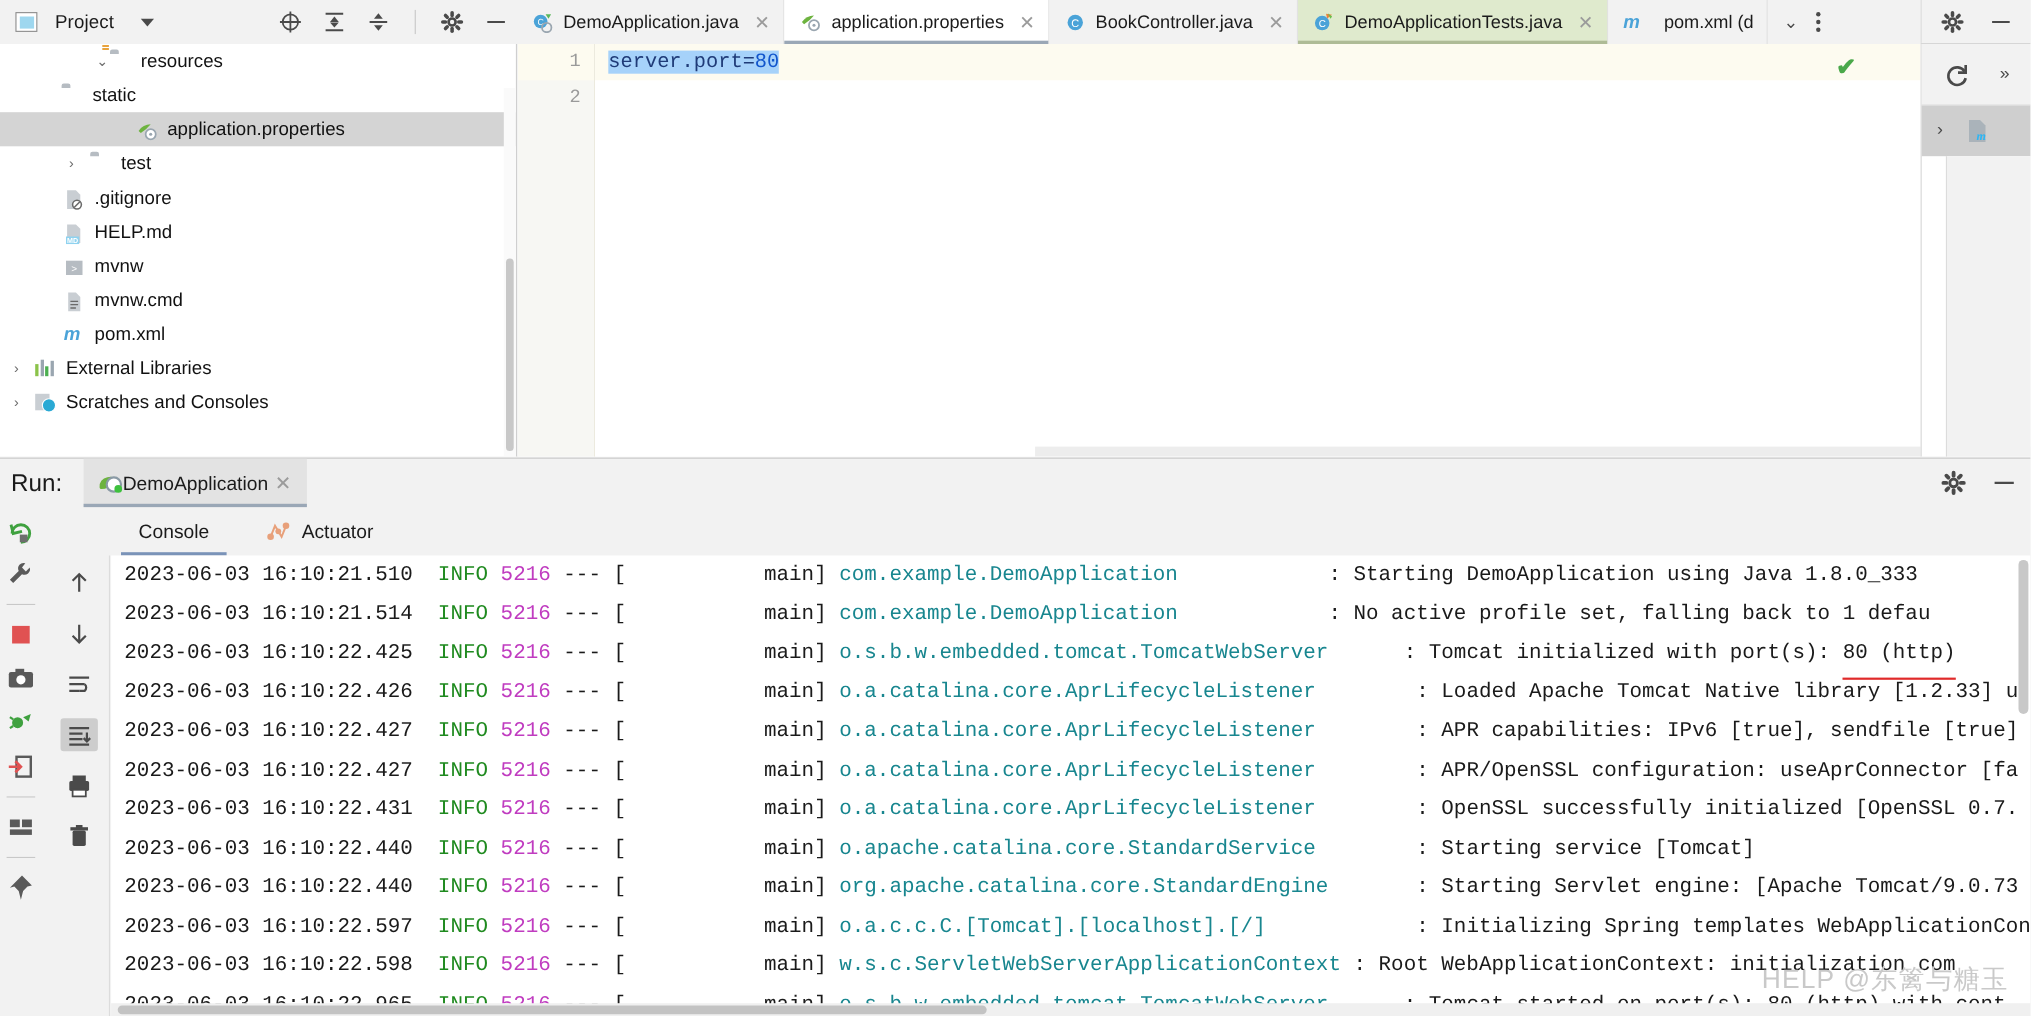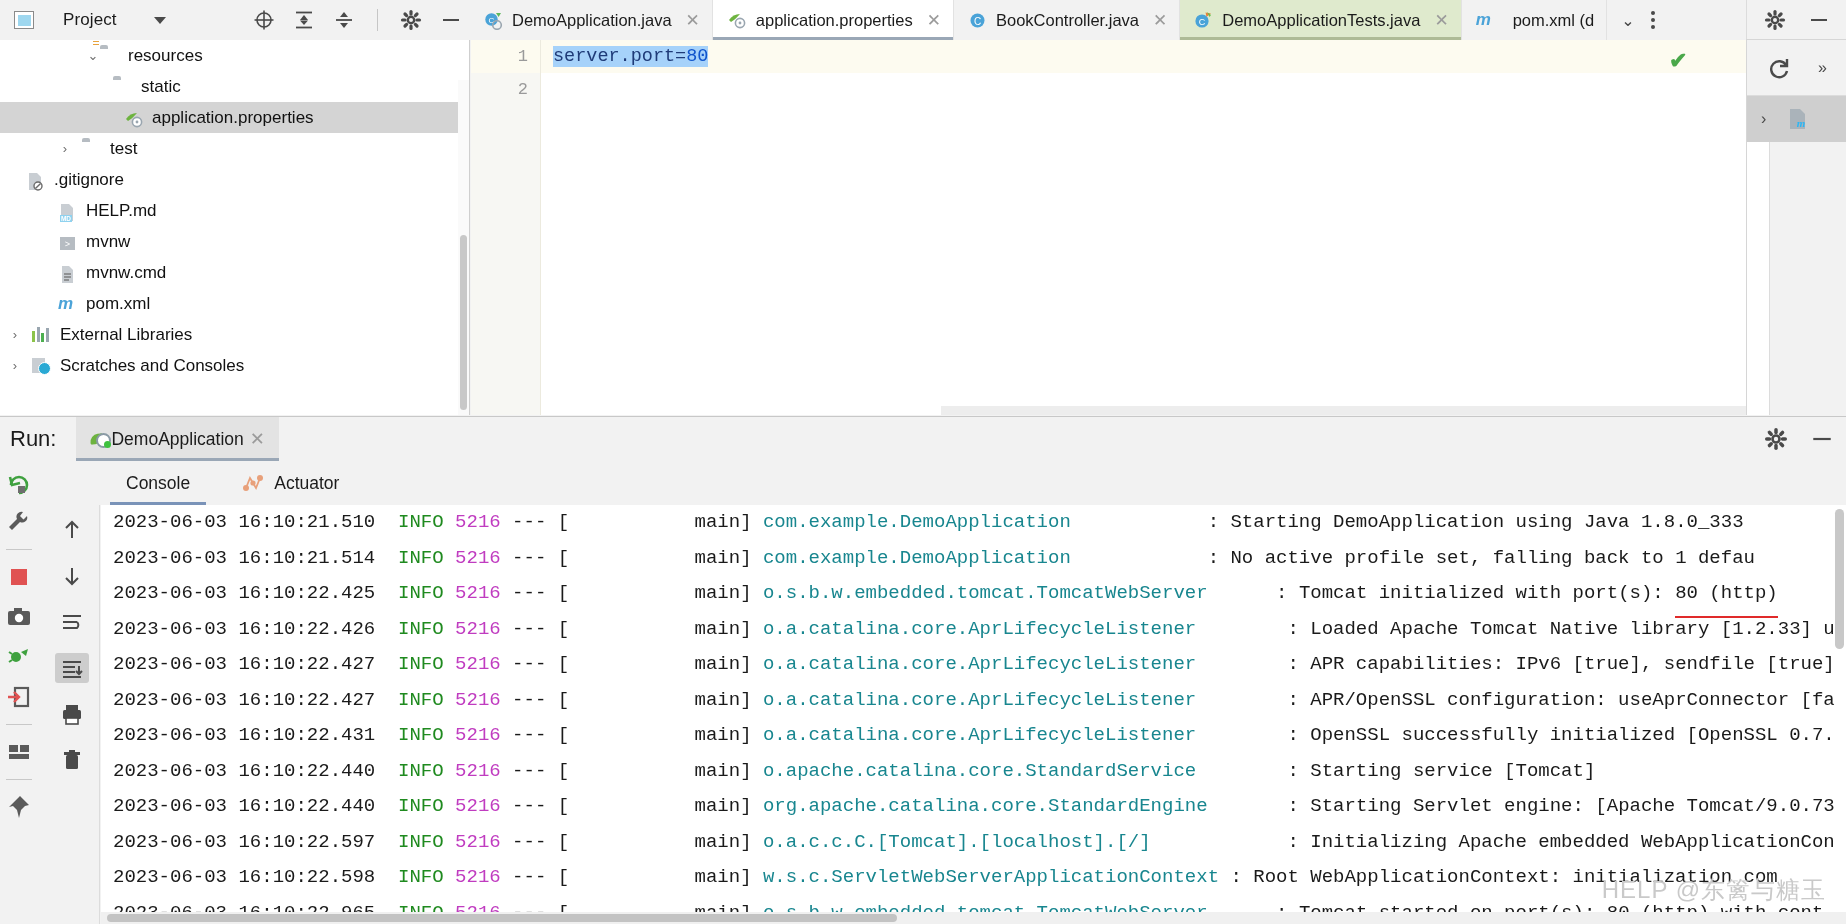--- a/index.html
+++ b/index.html
@@ -6,21 +6,21 @@
   html,body{ width:1846px; height:924px; overflow:hidden; background:#ffffff;
     font-family:"Liberation Sans", sans-serif; }
   .app{ position:relative; width:1846px; height:924px; background:#f2f2f2; }
 
   
   .topbar{ position:absolute; left:0; top:0; width:1846px; height:40px;
     background:#f2f2f2; border-bottom:1px solid #d6d6d6; display:flex; align-items:stretch; }
 
   
   .proj-head{ width:470px; height:40px; display:flex; align-items:center;
-    background:#f2f2f2; padding-left:14px; gap:17px; position:relative; }
+    background:#f2f2f2; padding-left:14px; gap:4px; position:relative; }
   .proj-ico{ width:20px; height:18px; border:1px solid #8a8a8a; background:#fff;
     display:flex; align-items:center; justify-content:center; }
   .proj-ico i{ display:block; width:13px; height:11px; background:#9ed7ef; }
   .proj-title{ font-size:17px; color:#1a1a1a; margin-left:12px; letter-spacing:.1px;}
   .caret{ width:0;height:0;border-left:6px solid transparent;border-right:6px solid transparent;
     border-top:7px solid #4a4a4a; margin-left:20px; }
   .ph-icons{ position:absolute; right:8px; top:0; height:40px; display:flex; align-items:center; gap:18px;}
   .ph-icons .ic{ width:22px; height:22px; display:flex; align-items:center; justify-content:center; }
   .vsep{ width:1px; height:22px; background:#c6c6c6; margin:0 4px; }
 
@@ -288,21 +288,21 @@
   <div class="tree">
     <div class="tree-sb-track"></div>
     <div class="tree-sb"></div>
 
     <div class="row" style="padding-left:86px">
       <span class="arrow">⌄</span>
       <span class="fico"><span class="folder res"></span></span>
       <span>resources</span>
     </div>
 
-    <div class="row" style="padding-left:113px">
+    <div class="row" style="padding-left:56px">
       <span class="fico"><span class="folder"></span></span>
       <span>static</span>
     </div>
 
 
     <div class="row sel" style="padding-left:124px">
       <span class="fico">
         <svg width="20" height="18" viewBox="0 0 20 18">
             <path d="M2 9 q4-6 11-6 q-4 5 -9 8 z" fill="#6db33f"></path>
             <circle cx="13" cy="12" r="4.6" fill="#fff" stroke="#9aa6b0" stroke-width="1.6"></circle>
@@ -311,21 +311,21 @@
       </span>
       <span>application.properties</span>
     </div>
 
     <div class="row" style="padding-left:58px">
       <span class="arrow">›</span>
       <span class="fico" style="margin-left:10px"><span class="folder"></span></span>
       <span>test</span>
     </div>
 
-    <div class="row" style="padding-left:26px">
+    <div class="row" style="padding-left:58px">
       <span class="fico">
         <svg width="19" height="19" viewBox="0 0 19 19">
             <path d="M3 1 h8 l4 4 v13 h-12 z" fill="#c9ced3"></path>
             <circle cx="12" cy="14" r="4" fill="#fff" stroke="#6a6a6a" stroke-width="1.4"></circle>
             <line x1="9.4" y1="16.6" x2="14.6" y2="11.4" stroke="#6a6a6a" stroke-width="1.4"></line>
           </svg>
       </span>
       <span>.gitignore</span>
     </div>
 
@@ -597,21 +597,21 @@
       <div class="logline"><span class="ts">2023-06-03 16:10:22.427</span>  <span class="lvl">INFO</span> <span class="pid">5216</span> <span class="dash">--- [</span><span class="thr">           main]</span> <span class="lg">o.a.catalina.core.AprLifecycleListener</span>        <span class="msg">: </span><span class="msg">APR capabilities: IPv6 [true], sendfile [true]</span></div>
 
       <div class="logline"><span class="ts">2023-06-03 16:10:22.427</span>  <span class="lvl">INFO</span> <span class="pid">5216</span> <span class="dash">--- [</span><span class="thr">           main]</span> <span class="lg">o.a.catalina.core.AprLifecycleListener</span>        <span class="msg">: </span><span class="msg">APR/OpenSSL configuration: useAprConnector [fa</span></div>
 
       <div class="logline"><span class="ts">2023-06-03 16:10:22.431</span>  <span class="lvl">INFO</span> <span class="pid">5216</span> <span class="dash">--- [</span><span class="thr">           main]</span> <span class="lg">o.a.catalina.core.AprLifecycleListener</span>        <span class="msg">: </span><span class="msg">OpenSSL successfully initialized [OpenSSL 0.7.</span></div>
 
       <div class="logline"><span class="ts">2023-06-03 16:10:22.440</span>  <span class="lvl">INFO</span> <span class="pid">5216</span> <span class="dash">--- [</span><span class="thr">           main]</span> <span class="lg">o.apache.catalina.core.StandardService</span>        <span class="msg">: </span><span class="msg">Starting service [Tomcat]</span></div>
 
       <div class="logline"><span class="ts">2023-06-03 16:10:22.440</span>  <span class="lvl">INFO</span> <span class="pid">5216</span> <span class="dash">--- [</span><span class="thr">           main]</span> <span class="lg">org.apache.catalina.core.StandardEngine</span>       <span class="msg">: </span><span class="msg">Starting Servlet engine: [Apache Tomcat/9.0.73</span></div>
 
-      <div class="logline"><span class="ts">2023-06-03 16:10:22.597</span>  <span class="lvl">INFO</span> <span class="pid">5216</span> <span class="dash">--- [</span><span class="thr">           main]</span> <span class="lg">o.a.c.c.C.[Tomcat].[localhost].[/]</span>            <span class="msg">: </span><span class="msg">Initializing Apache embedded WebApplicationCon</span></div>
+      <div class="logline"><span class="ts">2023-06-03 16:10:22.597</span>  <span class="lvl">INFO</span> <span class="pid">5216</span> <span class="dash">--- [</span><span class="thr">           main]</span> <span class="lg">o.a.c.c.C.[Tomcat].[localhost].[/]</span>            <span class="msg">: </span><span class="msg">Initializing Spring templates WebApplicationCon</span></div>
 
       <div class="logline"><span class="ts">2023-06-03 16:10:22.598</span>  <span class="lvl">INFO</span> <span class="pid">5216</span> <span class="dash">--- [</span><span class="thr">           main]</span> <span class="lg">w.s.c.ServletWebServerApplicationContext</span> <span class="msg">: </span><span class="msg">Root WebApplicationContext: initialization com</span></div>
 
       <div class="logline"><span class="ts">2023-06-03 16:10:22.965</span>  <span class="lvl">INFO</span> <span class="pid">5216</span> <span class="dash">--- [</span><span class="thr">           main]</span> <span class="lg">o.s.b.w.embedded.tomcat.TomcatWebServer</span>      <span class="msg">: </span><span class="msg">Tomcat started on port(s): 80 (http) with cont</span></div>
 
       <div class="con-sb"></div>
       <div class="watermark">HELP @东篱与糖玉</div>
     </div>
 
     <div class="con-hsb">

